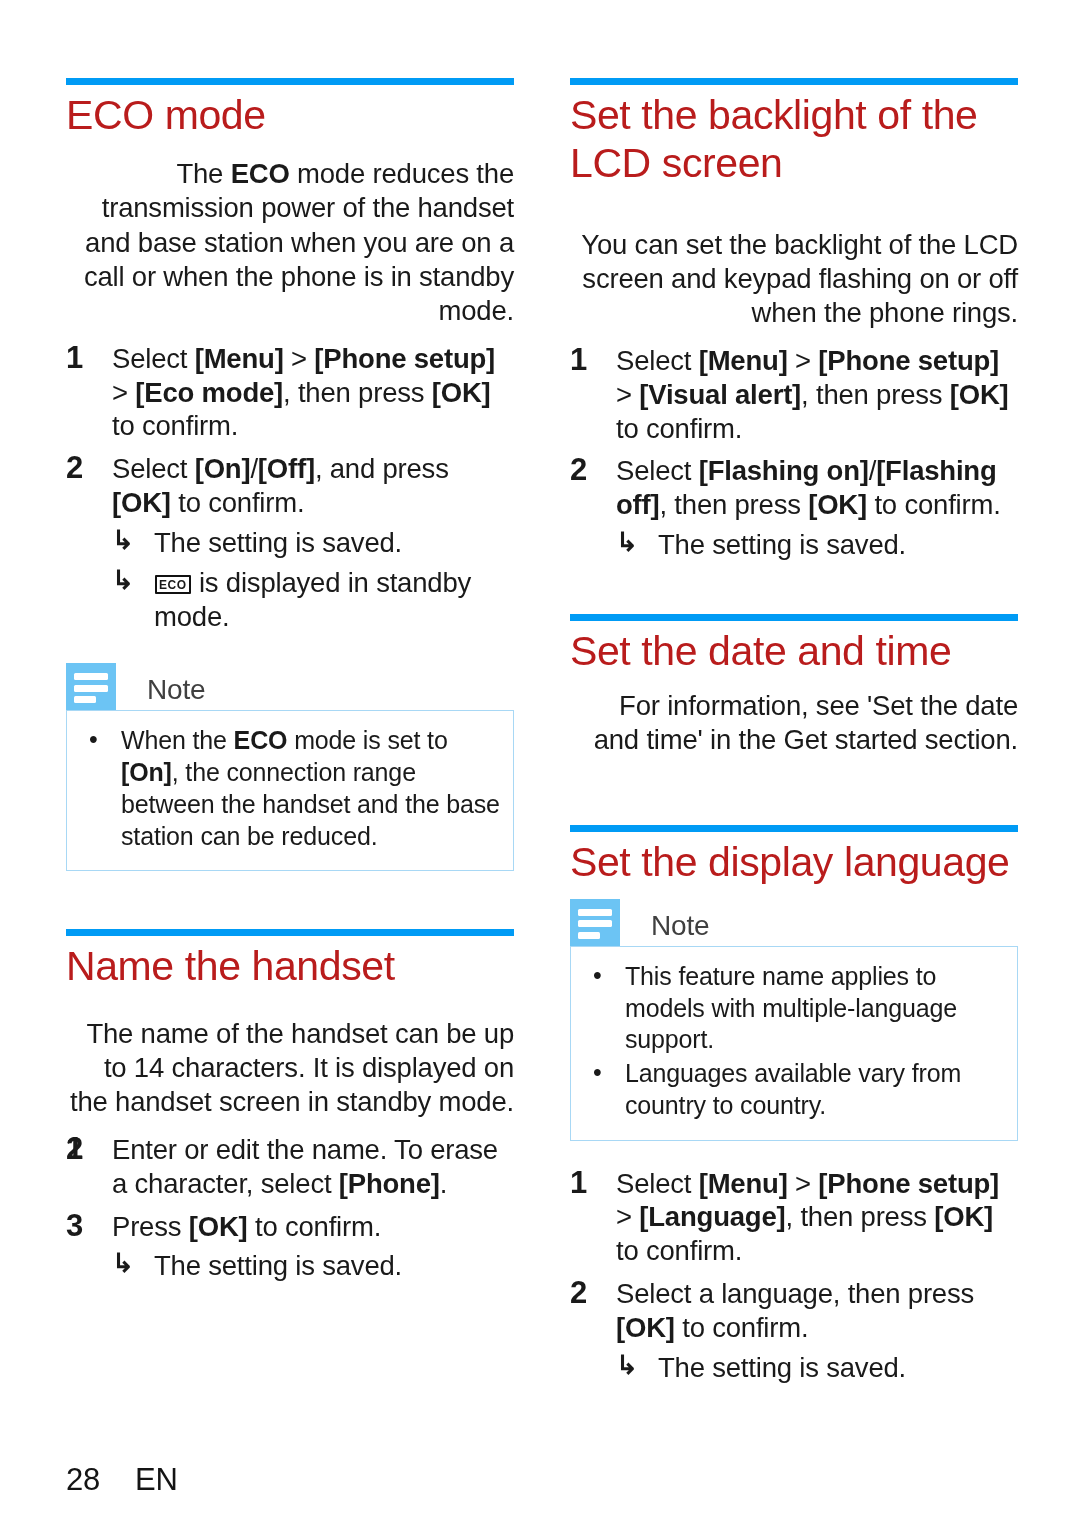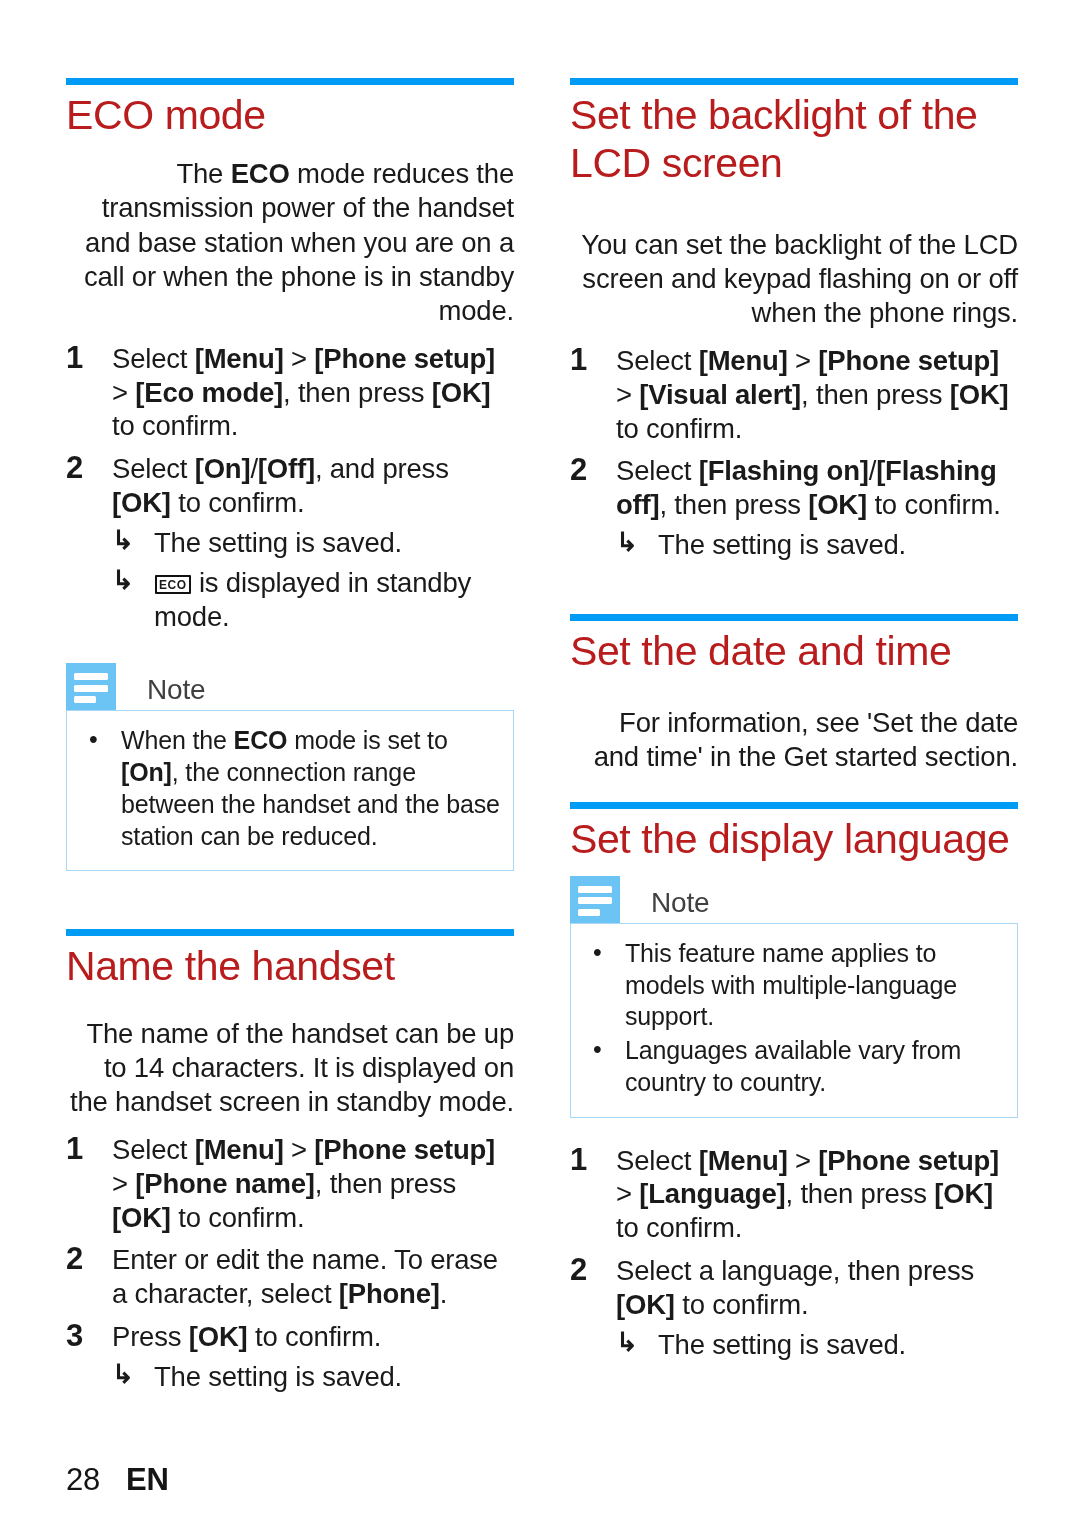--- a/index.html
+++ b/index.html
@@ -176,21 +176,21 @@
   
   .footer {
     position: absolute;
     left: 66px;
     top: 1462px;
     font-size: 31px;
     letter-spacing: -0.2px;
     color: #141414;
   }
   .footer .pg   { margin-right: 26px; }
-  .footer .lang { font-weight: 700; }
+  .footer .lang { font-weight: 400; margin-left: 9px; }
 </style>
 </head>
 <body>
 
 <div class="page">
 
   <div class="col col-left">
 
     <div class="section">
       <div class="rule"></div>
@@ -231,21 +231,20 @@
     </div>
 
     <div class="section" style="margin-top:58px">
       <div class="rule"></div>
       <h1 class="heading">Name the handset</h1>
       <p class="body" style="margin-top:26px">The name of the handset can be up to 14 characters. It is displayed on the handset screen in standby mode.</p>
 
       <ol class="steps" style="margin-top:14px">
         <li>
           <span class="num">1</span>
-          <span>Select <b>[Menu]</b> &gt; <b>[Phone setup]</b> &gt; <b>[Phone name]</b>, then press <b>[OK]</b> to confirm.</span>
         </li>
         <li>
           <span class="num">2</span>
           <span>Enter or edit the name. To erase a character, select <b>[Phone]</b>.</span>
         </li>
         <li>
           <span class="num">3</span>
           <span>Press <b>[OK]</b> to confirm.</span>
           <span class="result"><span class="arrow">↳</span><span>The setting is saved.</span></span>
         </li>
@@ -270,24 +269,24 @@
           <span class="num">2</span>
           <span>Select <b>[Flashing on]</b>/<b>[Flashing off]</b>, then press <b>[OK]</b> to confirm.</span>
           <span class="result"><span class="arrow">↳</span><span>The setting is saved.</span></span>
         </li>
       </ol>
     </div>
 
     <div class="section" style="margin-top:52px">
       <div class="rule"></div>
       <h1 class="heading">Set the date and time</h1>
-      <p class="body" style="margin-top:31px">For information, see 'Set the date and time' in the Get started section.</p>
-    </div>
-
-    <div class="section" style="margin-top:28px">
+      <p class="body" style="margin-top:14px">For information, see 'Set the date and time' in the Get started section.</p>
+    </div>
+
+    <div class="section" style="margin-top:68px">
       <div class="rule"></div>
       <h1 class="heading">Set the display language</h1>
 
       <div class="note" style="margin-top:12px">
         <div class="note-head">
           <div class="note-icon">
             <i class="b1"></i>
               <i class="b2"></i>
               <i class="b3"></i>
           </div>

